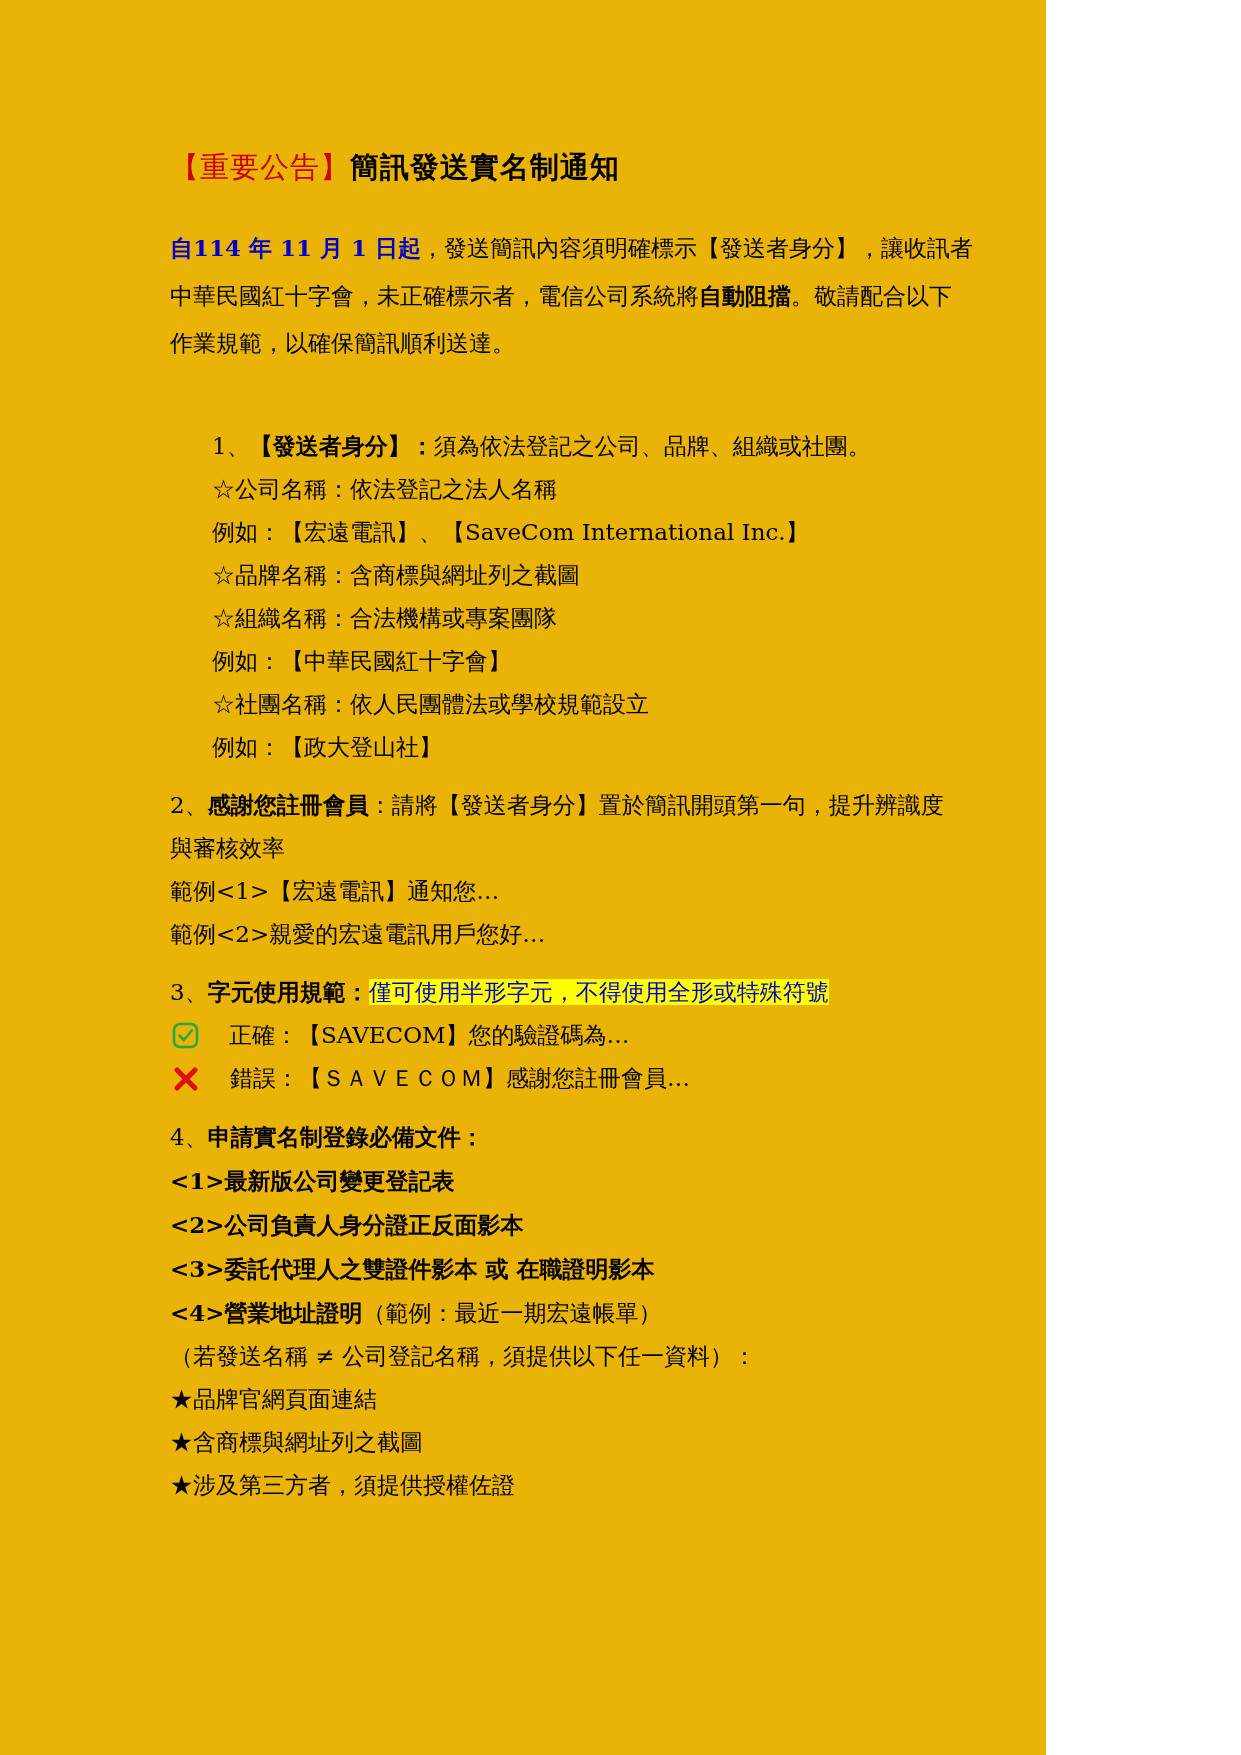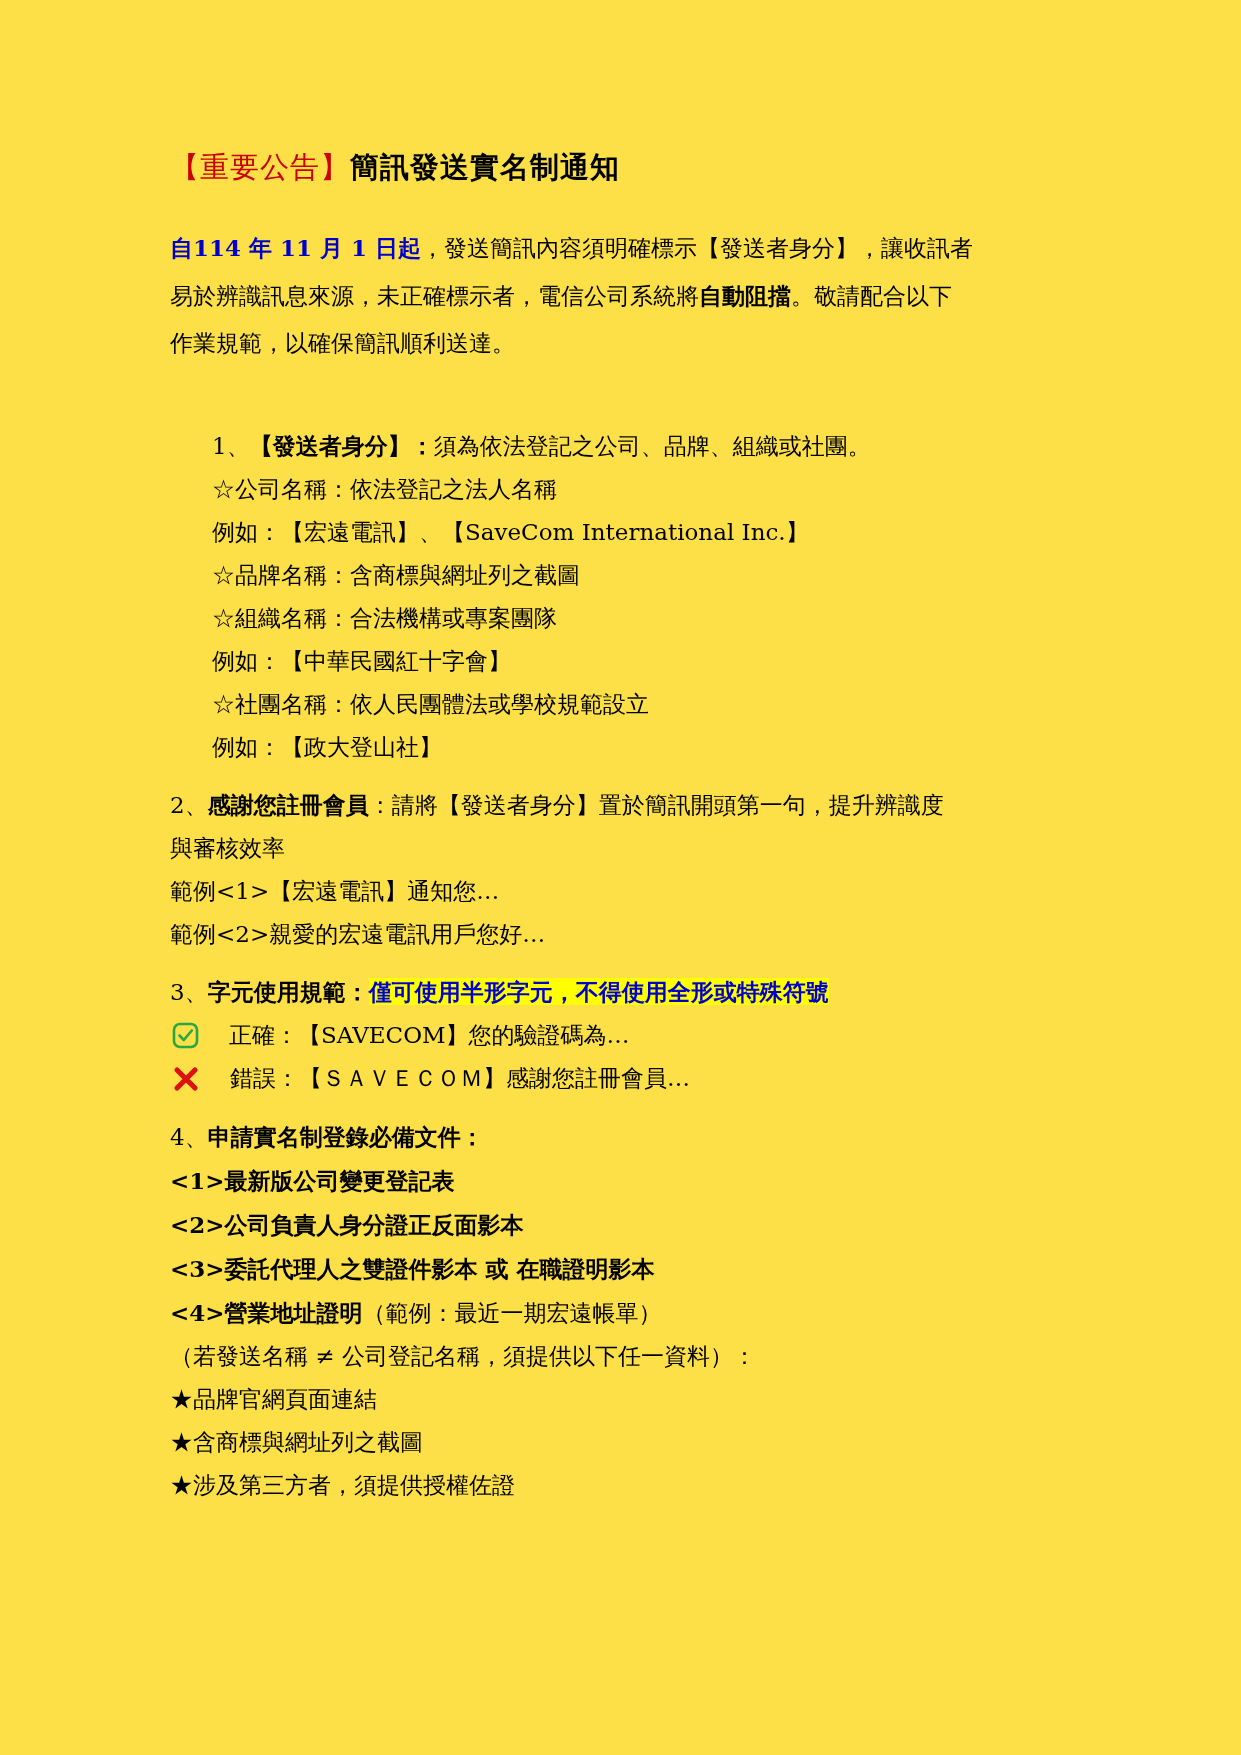--- a/index.html
+++ b/index.html
@@ -1,19 +1,19 @@
 <!DOCTYPE html>
 <html><head>
 <meta charset="utf-8">
 <style>
   html,body { margin:0; padding:0; background:#ffffff; }
   .page {
     position:relative;
-    width:1241px; height:1755px;
-    background:#fde047;
+    width:1046px; height:1755px;
+    background:#eab308;
     font-family:"DejaVu Serif","Liberation Serif",serif;
     color:#000000;
     overflow:hidden;
   }
   .content {
     position:absolute; left:170px; top:146px; width:810px;
   }
   .title {
     font-size:29px; line-height:42px; font-weight:bold; margin:0;
     letter-spacing:1px;
@@ -24,40 +24,40 @@
     font-size:23px; line-height:47px;
   }
   .sec { font-size:23px; line-height:43px; }
   .sec1 { margin-top:57px;margin-left:42px; }
   .sec2 { margin-top:14px; }
   .sec3 { margin-top:14px; }
   .sec4 { margin-top:15px; }
   .b { font-weight:bold; }
   .blue { color:#0000cc; font-weight:bold; }
   .hl {
-    background:#ffff00; color:#0000cc; font-weight:bold;
+    background:#ffff00; color:#0000cc; font-weight:normal;
   }
   .icon-row {
     display:flex; align-items:center; gap:30px; height:43px;
     padding-left:2px;
   }
   .icon-row svg { flex:0 0 auto; display:block; }
   .line { white-space:nowrap; }
 </style>
 </head>
 <body>
 
 <div class="page">
   <div class="content">
 
     <h1 class="title"><span class="tag">【重要公告】</span><span>簡訊發送實名制通知</span></h1>
 
     <div class="intro">
       <div class="line"><span class="blue">自114 年 11 月 1 日起</span><span>，發送簡訊內容須明確標示【發送者身分】，讓收訊者</span></div>
-      <div class="line"><span>易於辨識訊息來源，未正確標示者，電信公司系統將</span><span class="b">自動阻擋</span><span>。敬請配合以下</span></div>
+      <div class="line"><span>中華民國紅十字會，未正確標示者，電信公司系統將</span><span class="b">自動阻擋</span><span>。敬請配合以下</span></div>
       <div class="line">作業規範，以確保簡訊順利送達。</div>
     </div>
 
     <div class="sec sec1">
       <div class="line"><span>1、</span><span class="b">【發送者身分】：</span><span>須為依法登記之公司、品牌、組織或社團。</span></div>
       <div class="line">☆公司名稱：依法登記之法人名稱</div>
       <div class="line">例如：【宏遠電訊】、【SaveCom International Inc.】</div>
       <div class="line">☆品牌名稱：含商標與網址列之截圖</div>
       <div class="line">☆組織名稱：合法機構或專案團隊</div>
       <div class="line">例如：【中華民國紅十字會】</div>

